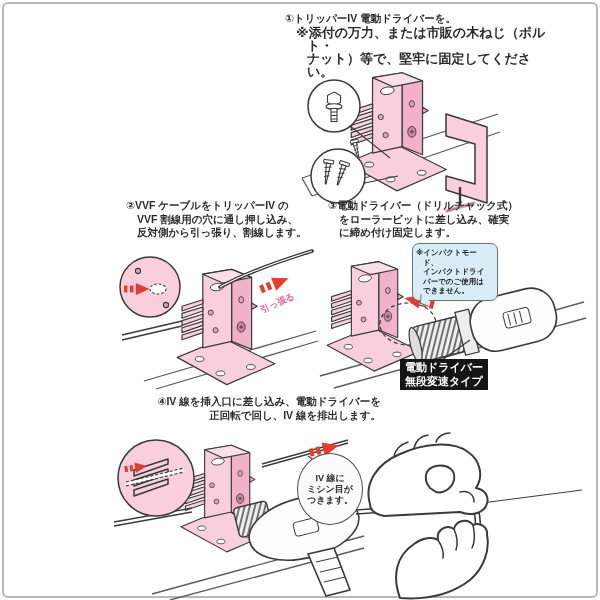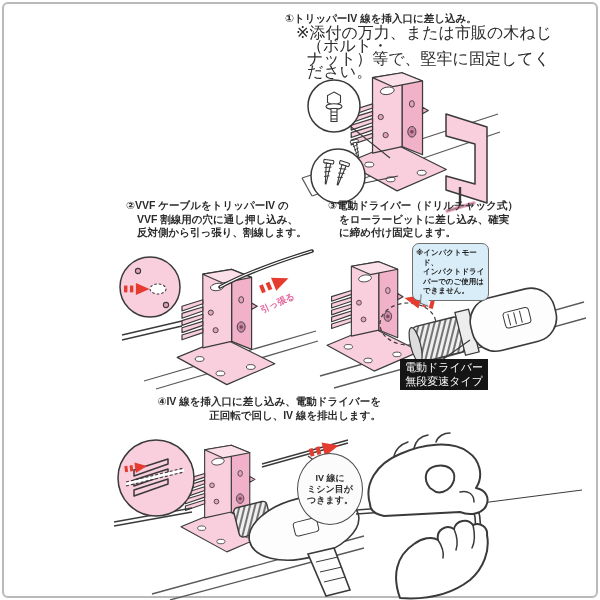--- a/index.html
+++ b/index.html
@@ -7,38 +7,38 @@
     position:relative;width:600px;height:600px;background:#ffffff;overflow:hidden;
     font-family:"Liberation Sans","DejaVu Sans",sans-serif;color:#2b2b2b;
   }
   .frame{position:absolute;inset:2px;border:2px solid #b9b9b9;border-radius:6px;pointer-events:none;}
   .abs{position:absolute;}
   .step-text{
     position:absolute;font-size:10.5px;line-height:13.5px;color:#2b2b2b;
     white-space:pre-line;padding-left:11px;text-indent:-11px;font-weight:bold;letter-spacing:0;
   }
   .step-subnote{
-    position:absolute;font-size:16px;line-height:13px;color:#2b2b2b;
-    white-space:pre-line;padding-left:11px;text-indent:-11px;font-weight:normal;
+    position:absolute;font-size:13px;line-height:13px;color:#2b2b2b;
+    white-space:pre-line;padding-left:11px;text-indent:-11px;font-weight:bold;
   }
   .warn-box{
     position:absolute;left:412px;top:243px;width:62px;
     background:#d9edf8;border:1px solid #6f6f6f;border-radius:7px;
     font-size:7.5px;line-height:9.5px;font-weight:bold;color:#1e1e1e;
-    padding:4px 3px 4px 4px;white-space:pre-line;text-indent:-7px;padding-left:10px;
+    padding:4px 12px 4px 4px;white-space:pre-line;text-indent:-7px;padding-left:10px;
   }
   .warn-box::after{
     content:"";position:absolute;left:7px;bottom:-5px;width:8px;height:8px;
     background:#d9edf8;border-left:1px solid #6f6f6f;border-bottom:1px solid #6f6f6f;
     transform:rotate(22deg) skewX(18deg);
   }
   .driver-label{
     position:absolute;left:400px;top:359px;background:#151515;color:#ffffff;
-    font-size:11px;line-height:13.5px;font-weight:normal;padding:2px 5px;
-    white-space:pre-line;text-align:right;
+    font-size:11px;line-height:13.5px;font-weight:bold;padding:2px 5px;
+    white-space:pre-line;text-align:left;
   }
   .iv-callout{
     position:absolute;left:297px;top:453px;width:64px;height:70px;border-radius:50%;
     background:#fbfbfb;border:1.5px solid #4a4a4a;display:flex;align-items:center;justify-content:center;
     font-size:9px;line-height:11px;color:#2b2b2b;text-align:center;white-space:pre-line;font-weight:bold;
   }
   .strip-note{
     position:absolute;left:130px;top:558px;color:#ea2d8a;font-size:9.5px;line-height:12.5px;
     font-weight:bold;white-space:pre-line;padding-left:10px;text-indent:-10px;
   }
@@ -114,21 +114,21 @@
         <circle cx="46" cy="72" r="3.2" class="pkhole"></circle>
         <circle cx="52" cy="94" r="3.2" class="pkhole"></circle>
         <ellipse cx="84" cy="56" rx="3" ry="4" class="pkhole"></ellipse>
         <ellipse cx="84" cy="90" rx="5" ry="6.5" class="bit"></ellipse>
         <circle cx="84" cy="90" r="2.2" fill="#7d4560"></circle>
         <polygon points="97,60 104,64 97,68" class="pkd"></polygon>
       </g>
     </defs>
   </svg>
 
-  <div class="step-text" style="left:285px;top:12px;width:260px;">①トリッパーIV 線を挿入口に差し込み。</div>
+  <div class="step-text" style="left:285px;top:12px;width:260px;">①トリッパーIV 電動ドライバーを。</div>
   <div class="step-subnote" style="left:296px;top:26px;width:250px;">※添付の万力、または市販の木ねじ（ボルト・
 ナット）等で、堅牢に固定してください。</div>
 
   <svg class="abs" style="left:298px;top:56px;" width="205" height="148" viewBox="0 0 205 148">
     <g>
       <path d="M4,122 L200,58" class="dl"></path>
       <path d="M14,140 L202,76" class="dl"></path>
       <path d="M4,122 L14,140" class="dl"></path>
     </g>
     <use href="#tool-shape" xlink:href="#tool-shape" transform="translate(45,2) scale(0.82)"></use>

